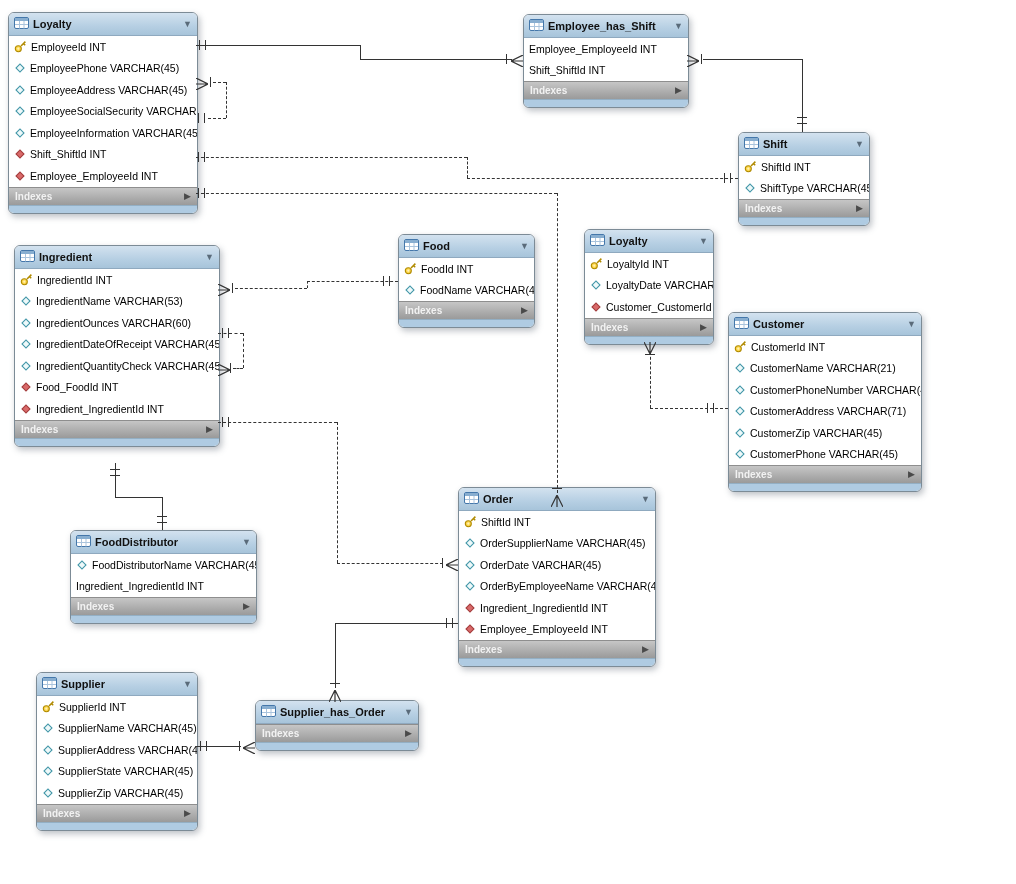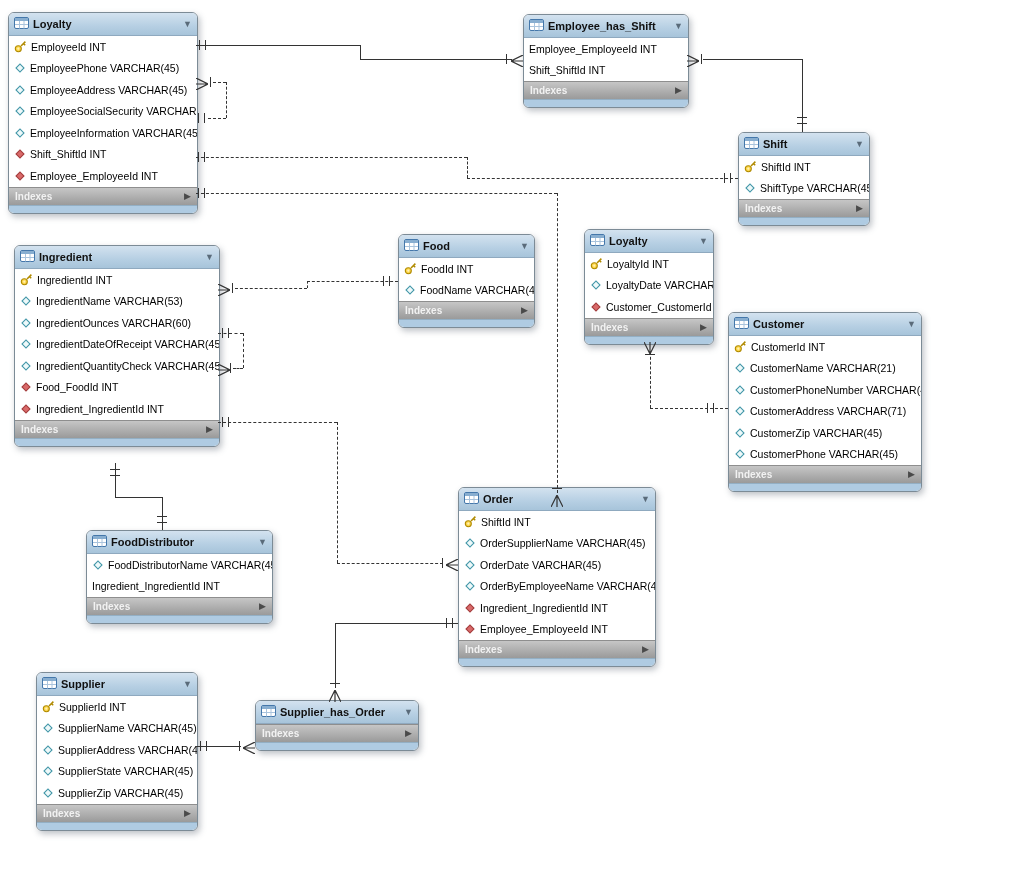--- a/index.html
+++ b/index.html
@@ -483,21 +483,21 @@
           </div>
           <div class="f-text">Employee_EmployeeId INT</div>
         </div>
       </div>
       <div class="idx-bar">
         <div class="idx-label">Indexes</div>
         <div class="idx-arrow">▶</div>
       </div>
       <div class="tbl-strip"></div>
     </div>
-    <div class="erd-table" style="left: 86px; top: 530px; width: 185px;">
+    <div class="erd-table" style="left: 70px; top: 530px; width: 185px;">
       <div class="tbl-header">
         <div class="ficon"><svg width="15" height="12" viewBox="0 0 15 12">
             <rect x="0.5" y="0.5" width="14" height="11" rx="1.5" fill="#fff" stroke="#4477aa"></rect>
             <rect x="1" y="1" width="13" height="3" fill="#88aed0"></rect>
             <line x1="5.5" y1="4" x2="5.5" y2="11.5" stroke="#aac4dd"></line>
             <line x1="10" y1="4" x2="10" y2="11.5" stroke="#aac4dd"></line>
             <line x1="1" y1="7.5" x2="14" y2="7.5" stroke="#aac4dd"></line>
           </svg></div>
         <div class="tbl-title">FoodDistributor</div>
         <div class="collapse">▼</div>

